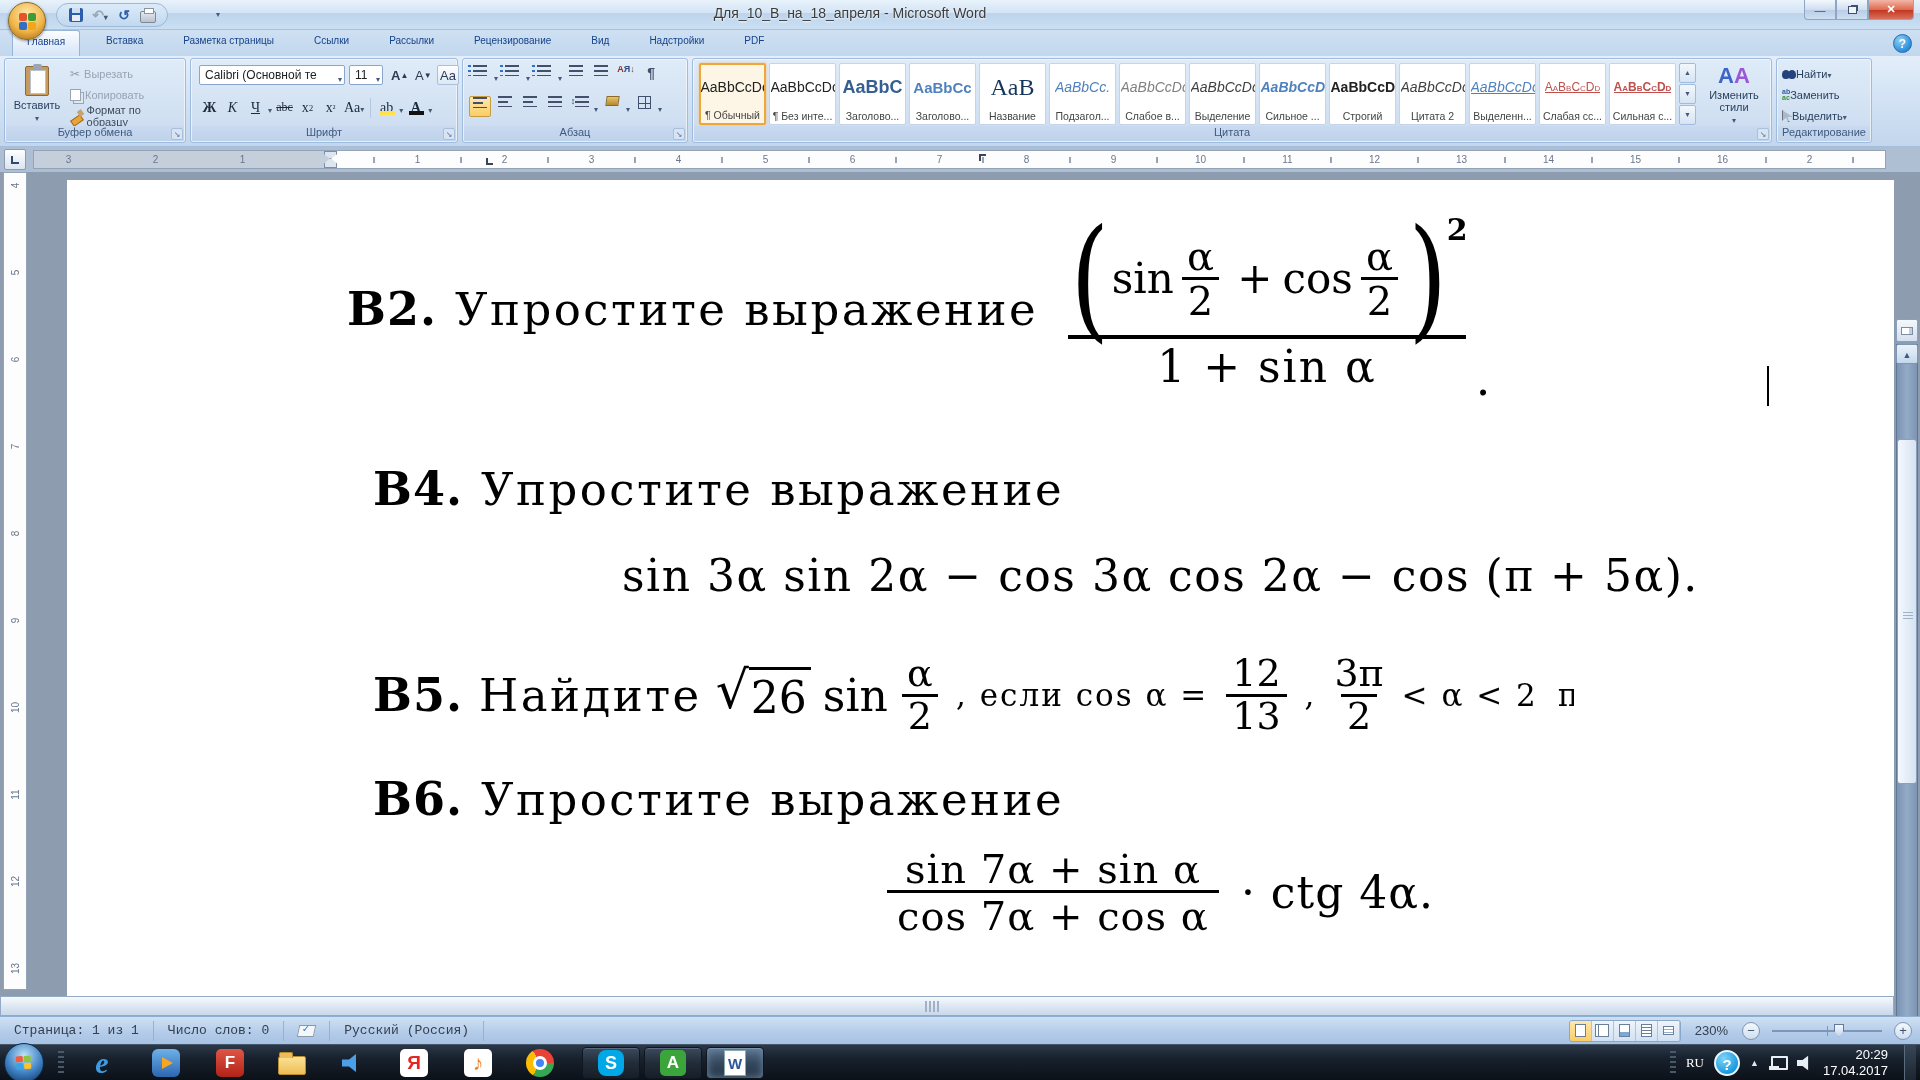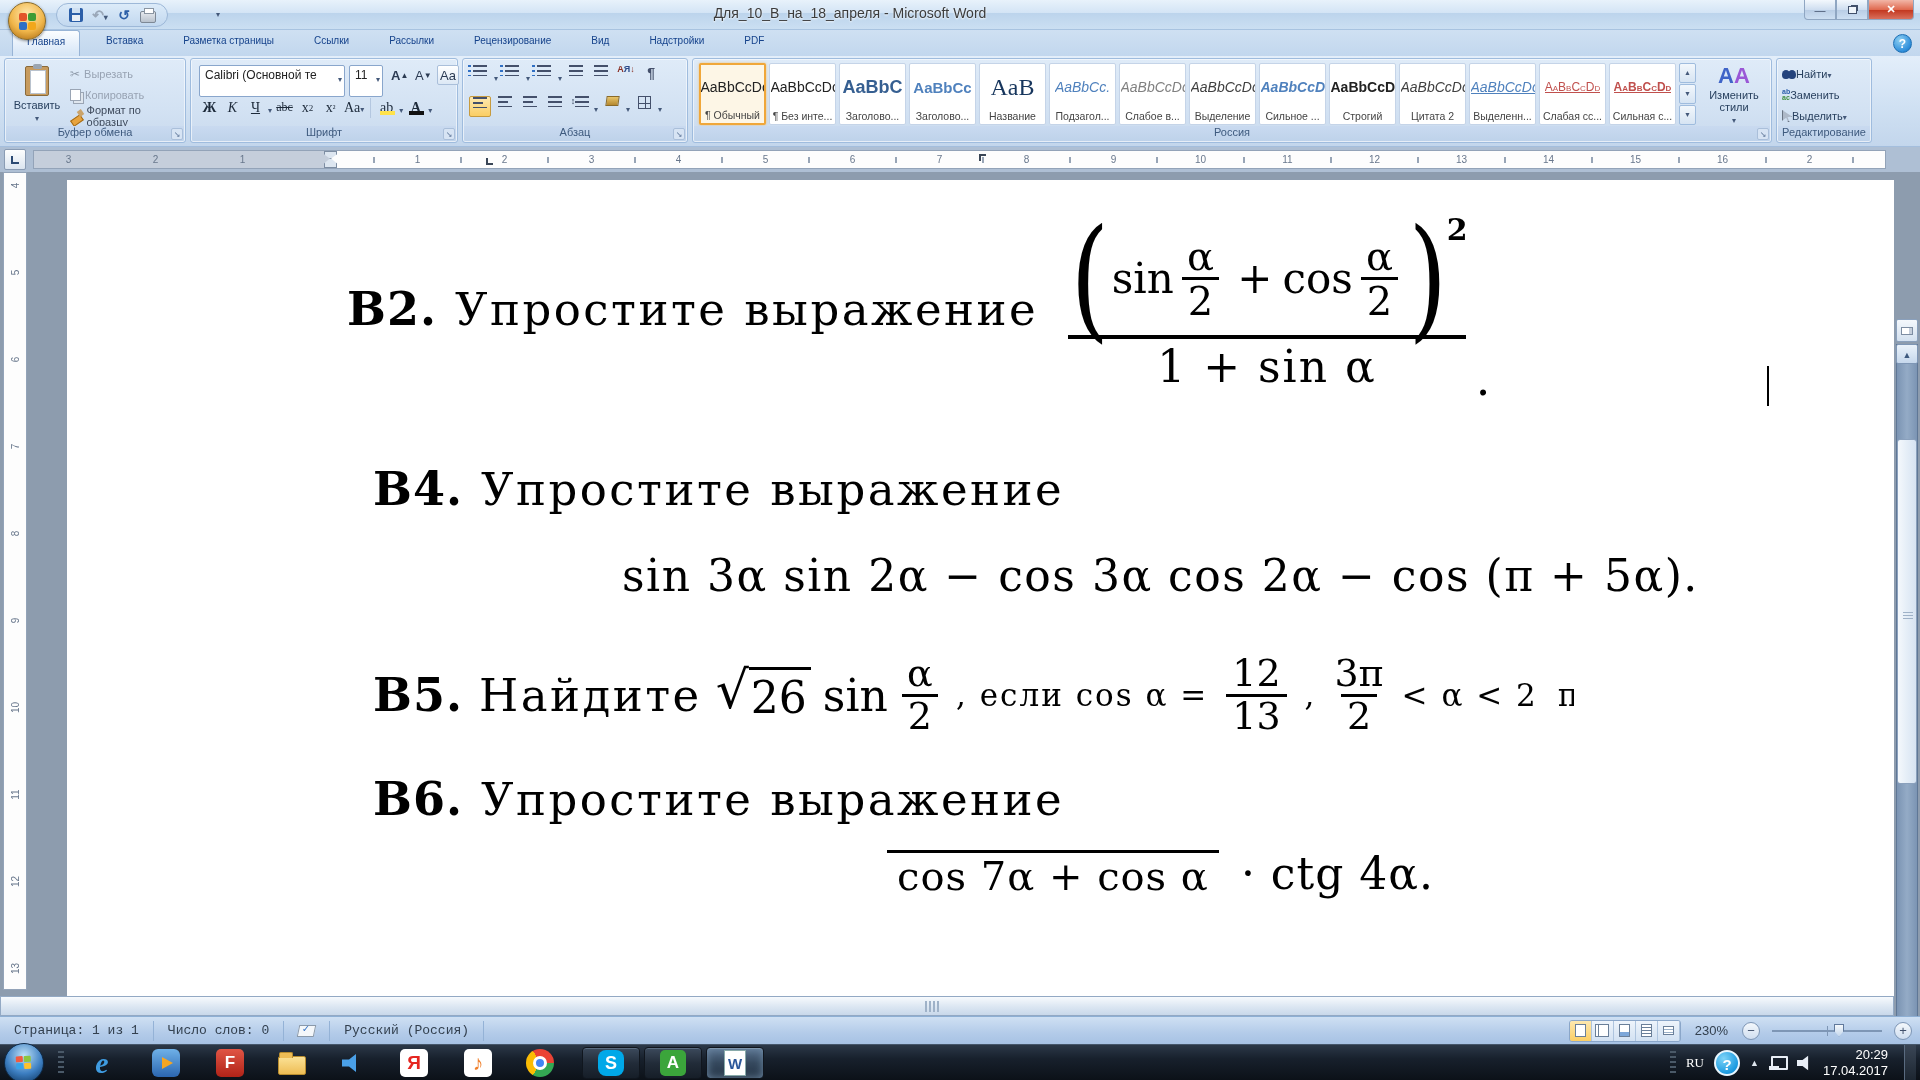--- a/index.html
+++ b/index.html
@@ -80,21 +80,21 @@
   .smallrow.dis { color:#98a3b3; }
   .sr1{top:5px}.sr2{top:26px}.sr3{top:47px}
   .scissors { font-size:12px; color:#8d99a8; }
   .copy-ic { width:11px; height:12px; background:#fff; border:1px solid #9aa5b4; box-shadow:3px 3px 0 -1px #dfe6ee, 3px 3px 0 0 #9aa5b4; }
   .brush-ic { width:13px; height:13px; position:relative; }
   .brush-ic::before { content:""; position:absolute; left:1px; top:7px; width:10px; height:5px; background:#e8a33d; border:1px solid #a06a1a; transform:rotate(-35deg); }
   .brush-ic::after { content:""; position:absolute; right:0; top:0; width:5px; height:6px; background:#caa36a; transform:rotate(-35deg); }
 
   
   .rg.fontg { left:190px; width:268px; }
-  .combo { position:absolute; top:6px; height:32px; background:#fff; border:1px solid #89a6cc;
+  .combo { position:absolute; top:6px; height:20px; background:#fff; border:1px solid #89a6cc;
     border-radius:2px; font-size:12px; color:#222; padding:2px 14px 0 5px; white-space:nowrap; overflow:hidden; }
   .combo .chev { position:absolute; right:2px; top:5px; }
   .cname { left:8px; width:146px; }
   .csize { left:158px; width:34px; }
   .fbtn { position:absolute; height:20px; min-width:20px; display:flex; align-items:center; justify-content:center;
     font-size:13px; color:#2b3a52; border-radius:2px; padding:0 2px; }
   .chev::after { content:"▾"; font-size:8px; color:#44597a; }
   .grow { left:198px; top:6px; font-weight:bold; } .grow sup{font-size:8px;}
   .shrink { left:222px; top:6px; } .shrink sup{font-size:8px;}
   .clearf { left:246px; top:6px; border:1px solid #aabfda; background:linear-gradient(#fff,#dce8f5); }
@@ -572,21 +572,21 @@
       <div class="scrollcol">
         <div class="scb">▲</div>
         <div class="scb">▼</div>
         <div class="scb">▼</div>
       </div>
       <div class="chstyles">
         <span class="aa"><b>А</b><b>А</b></span>
         <span>Изменить стили</span>
         <span class="chev"></span>
       </div>
-      <div class="caption">Россия</div>
+      <div class="caption">Цитата</div>
       <div class="launcher">↘</div>
     </div>
 
     <div class="rg editg">
       <div class="erow er1">
         <span class="binoc"></span>
         <span>Найти</span>
         <span class="chev"></span>
       </div>
       <div class="erow er2">
@@ -715,20 +715,21 @@
         <span class="b5mid">&lt; α &lt; 2</span>
         <span class="b5mid piclip">π</span>
       </div>
 
       <div class="prob b6lbl">
         <span class="plabel">В6.</span>
         <span class="ptext">Упростите выражение</span>
       </div>
       <div class="b6row">
         <span class="sfrac">
+            <span>sin 7α + sin α</span>
             <span class="sden">cos 7α + cos α</span>
           </span>
         <span class="b6tail">· ctg 4α.</span>
       </div>
 
       <div class="caret"></div>
     </div>
 
     <div class="vscroll">
       <div class="ruler-toggle">

